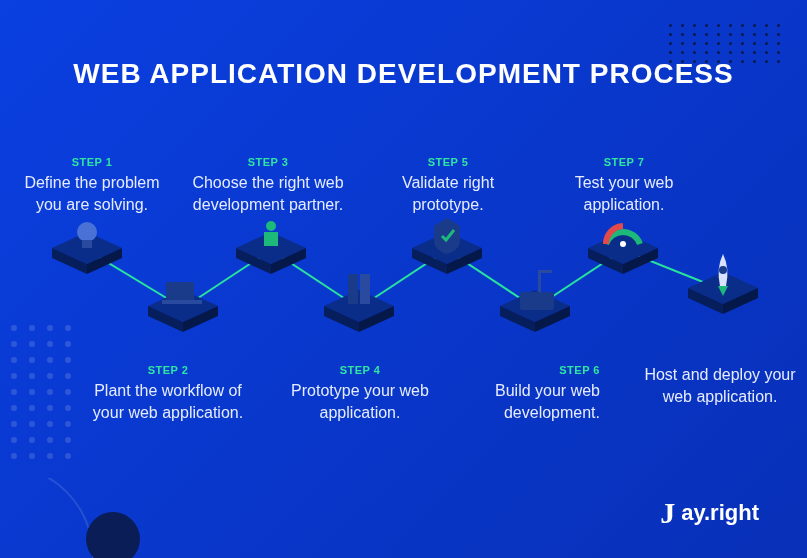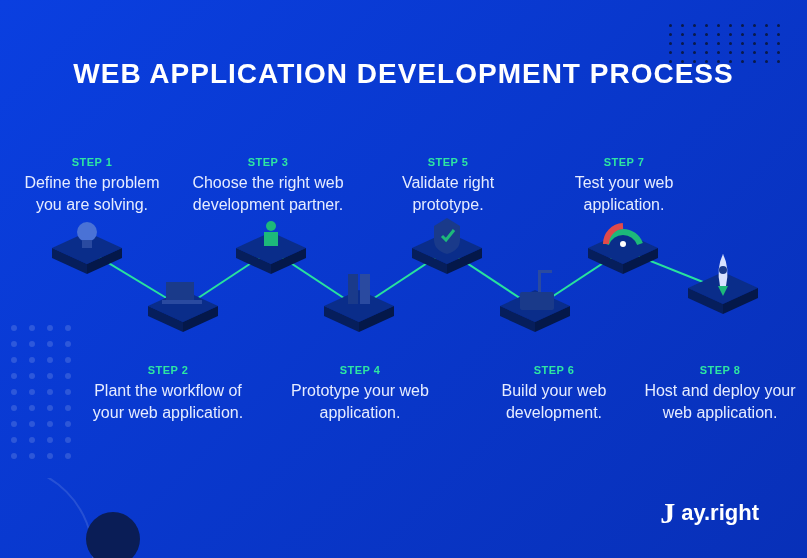--- a/index.html
+++ b/index.html
@@ -237,30 +237,29 @@
                <div class="step-desc">Choose the right web development partner.</div>
     </div>
     <div class="step bot" style="left: 280px;">
       <div class="step-title">STEP 4</div>
                <div class="step-desc">Prototype your web application.</div>
     </div>
     <div class="step top" style="left: 368px;">
       <div class="step-title">STEP 5</div>
                <div class="step-desc">Validate right prototype.</div>
     </div>
-    <div class="step bot" style="left: 474px;">
+    <div class="step bot" style="left: 440px; text-align: right;">
       <div class="step-title">STEP 6</div>
                <div class="step-desc">Build your web development.</div>
     </div>
     <div class="step top" style="left: 544px;">
       <div class="step-title">STEP 7</div>
                <div class="step-desc">Test your web application.</div>
     </div>
     <div class="step bot" style="left: 640px;">
-      <div class="step-title">STEP 8</div>
                <div class="step-desc">Host and deploy your web application.</div>
     </div>
   </div>
 
 <div class="logo">
   <span class="j">J</span>
     <span>ay.right</span>
 </div>
 
 </body></html>

